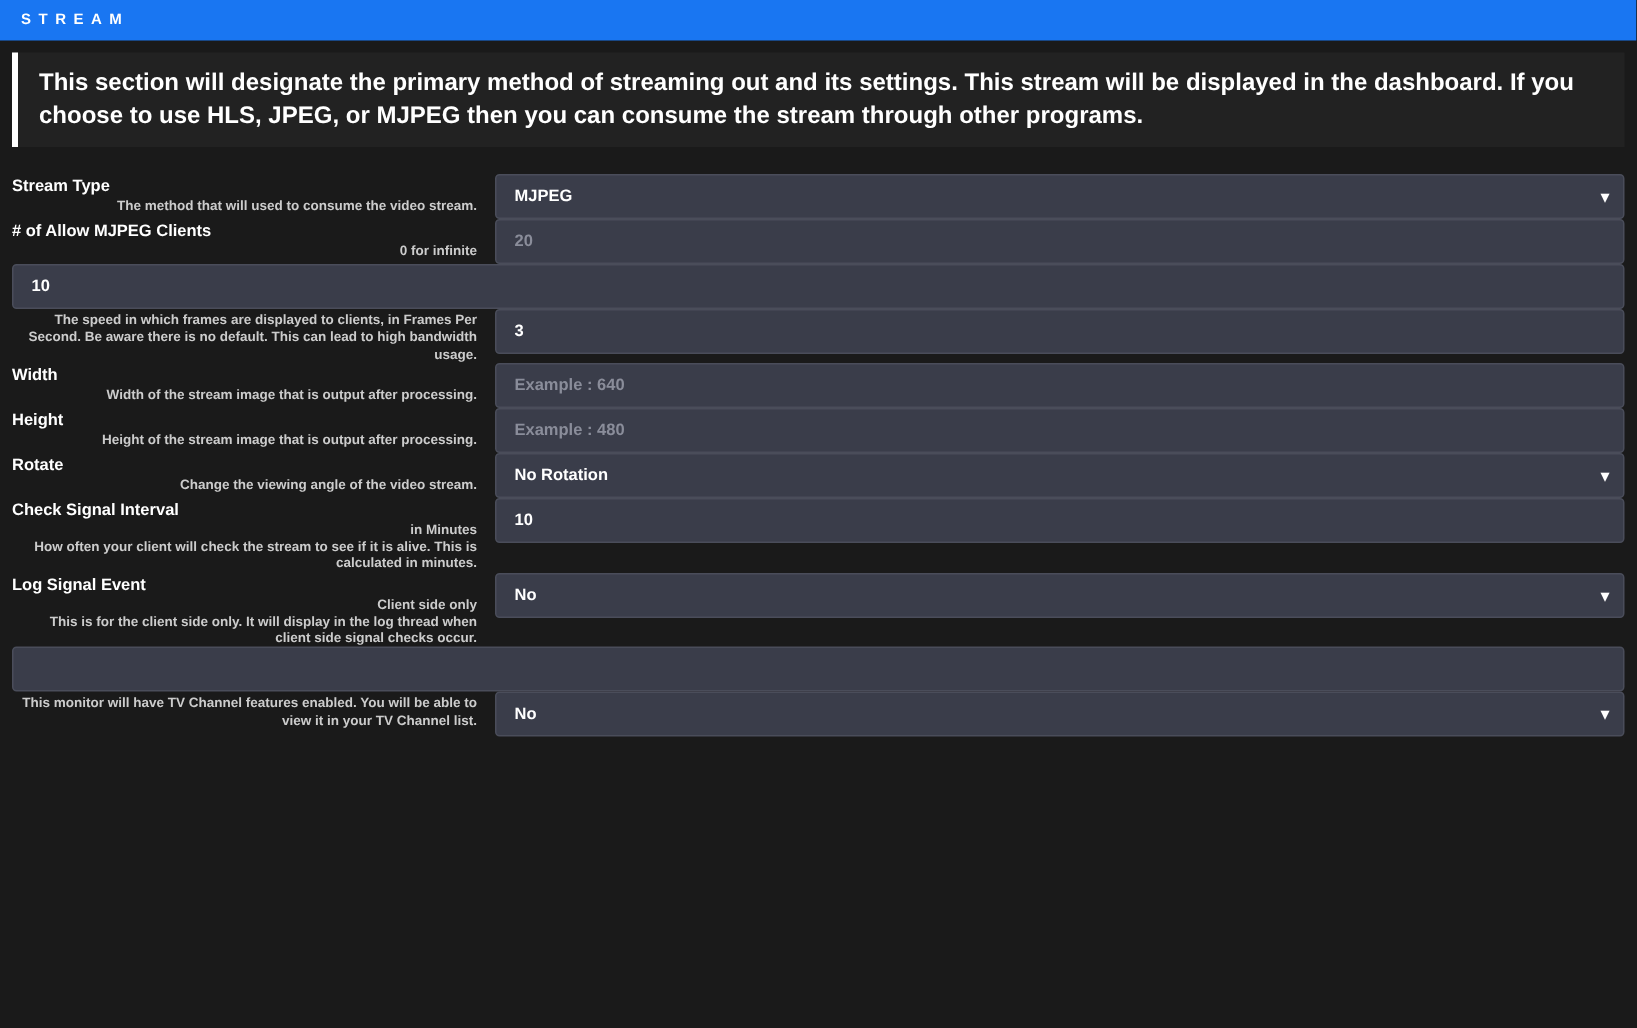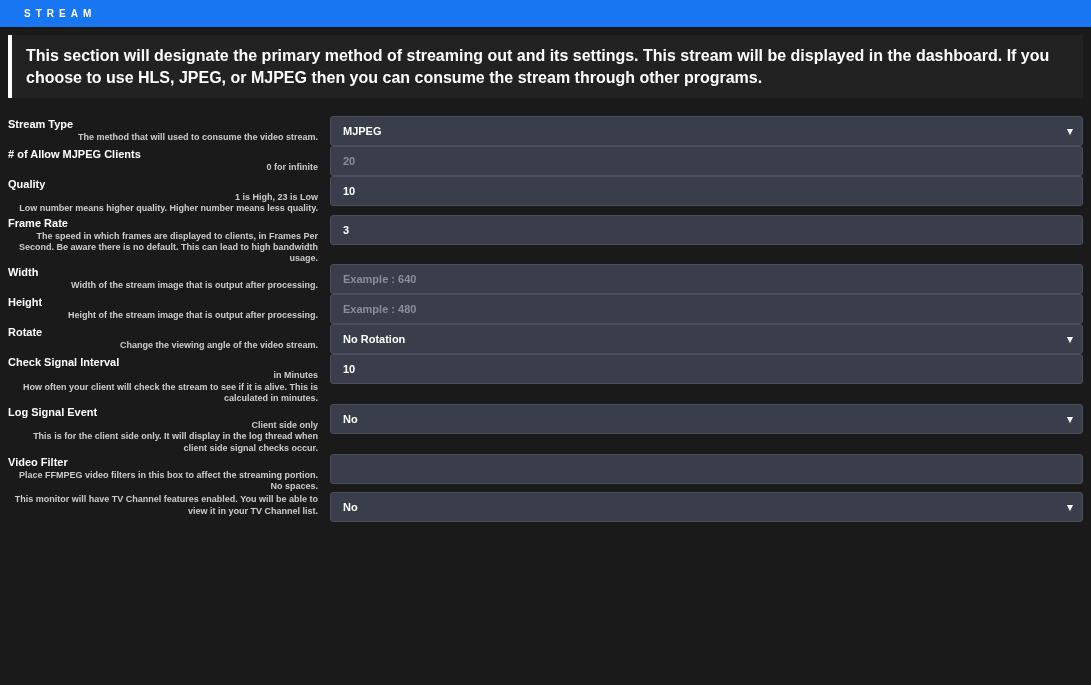--- a/index.html
+++ b/index.html
@@ -7,21 +7,21 @@
     background: #1a1a1a;
     font-family: Arial, Helvetica, sans-serif;
     color: #fff;
     font-size: 11px;
     width: 1091px;
     height: 685px;
     overflow: hidden;
   }
   .header-bar {
     background: #1976f2;
-    padding: 8px 24px;
+    padding: 8px 14px;
     font-size: 10px;
     font-weight: bold;
     letter-spacing: 5px;
     color: #fff;
   }
   .content {
     padding: 0 8px 8px 8px;
   }
   .info-box {
     border-left: 4px solid #fff;
@@ -120,33 +120,27 @@
     <div class="label-col">
       <div class="label-title"># of Allow MJPEG Clients</div>
       <div class="label-desc">0 for infinite</div>
     </div>
     <div class="input-col">
       <input type="text" class="control" placeholder="20" value="" style="">
     </div>
   </div>
 
   <div class="row">
-    <div class="label-col">
-      <div class="label-title">Quality</div>
-      <div class="label-desc">1 is High, 23 is Low</div>
-      <div class="label-desc">Low number means higher quality. Higher number means less quality.</div>
-    </div>
     <div class="input-col">
       <input type="text" class="control" value="10" style="">
     </div>
   </div>
 
   <div class="row">
     <div class="label-col">
-      <div class="label-title">Frame Rate</div>
       <div class="label-desc">The speed in which frames are displayed to clients, in Frames Per Second. Be aware there is no default. This can lead to high bandwidth usage.</div>
     </div>
     <div class="input-col">
       <input type="text" class="control" value="3" style="">
     </div>
   </div>
 
   <div class="row">
     <div class="label-col">
       <div class="label-title">Width</div>
@@ -199,24 +193,20 @@
     </div>
     <div class="input-col select-wrap">
       <select class="control">
         <option>No</option>
       </select>
       <span class="chevron">▾</span>
     </div>
   </div>
 
   <div class="row">
-    <div class="label-col">
-      <div class="label-title">Video Filter</div>
-      <div class="label-desc">Place FFMPEG video filters in this box to affect the streaming portion. No spaces.</div>
-    </div>
     <div class="input-col">
       <input type="text" class="control" value="" style="">
     </div>
   </div>
 
   <div class="row">
     <div class="label-col">
       <div class="label-desc">This monitor will have TV Channel features enabled. You will be able to view it in your TV Channel list.</div>
     </div>
     <div class="input-col select-wrap">

